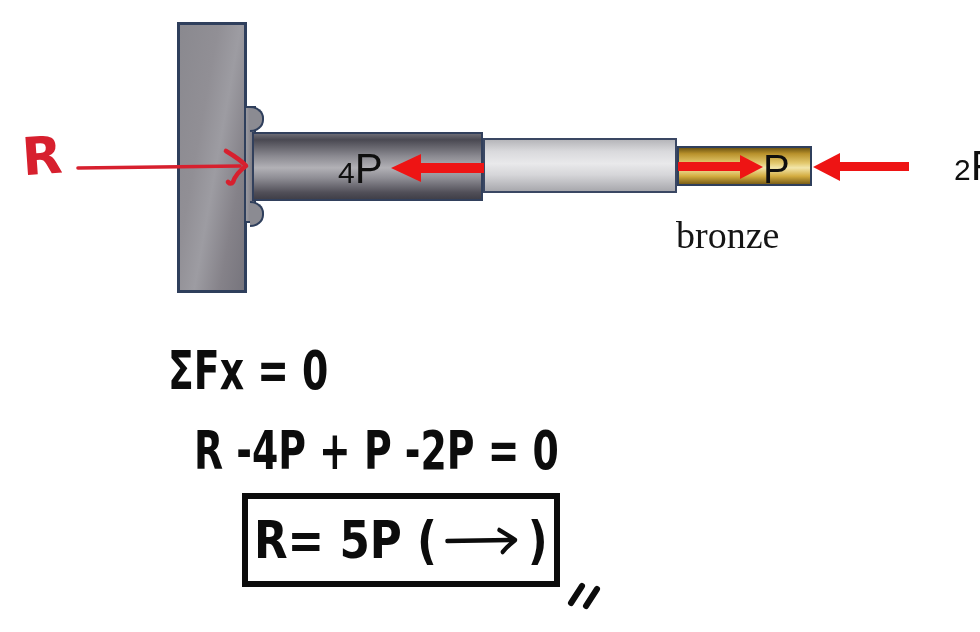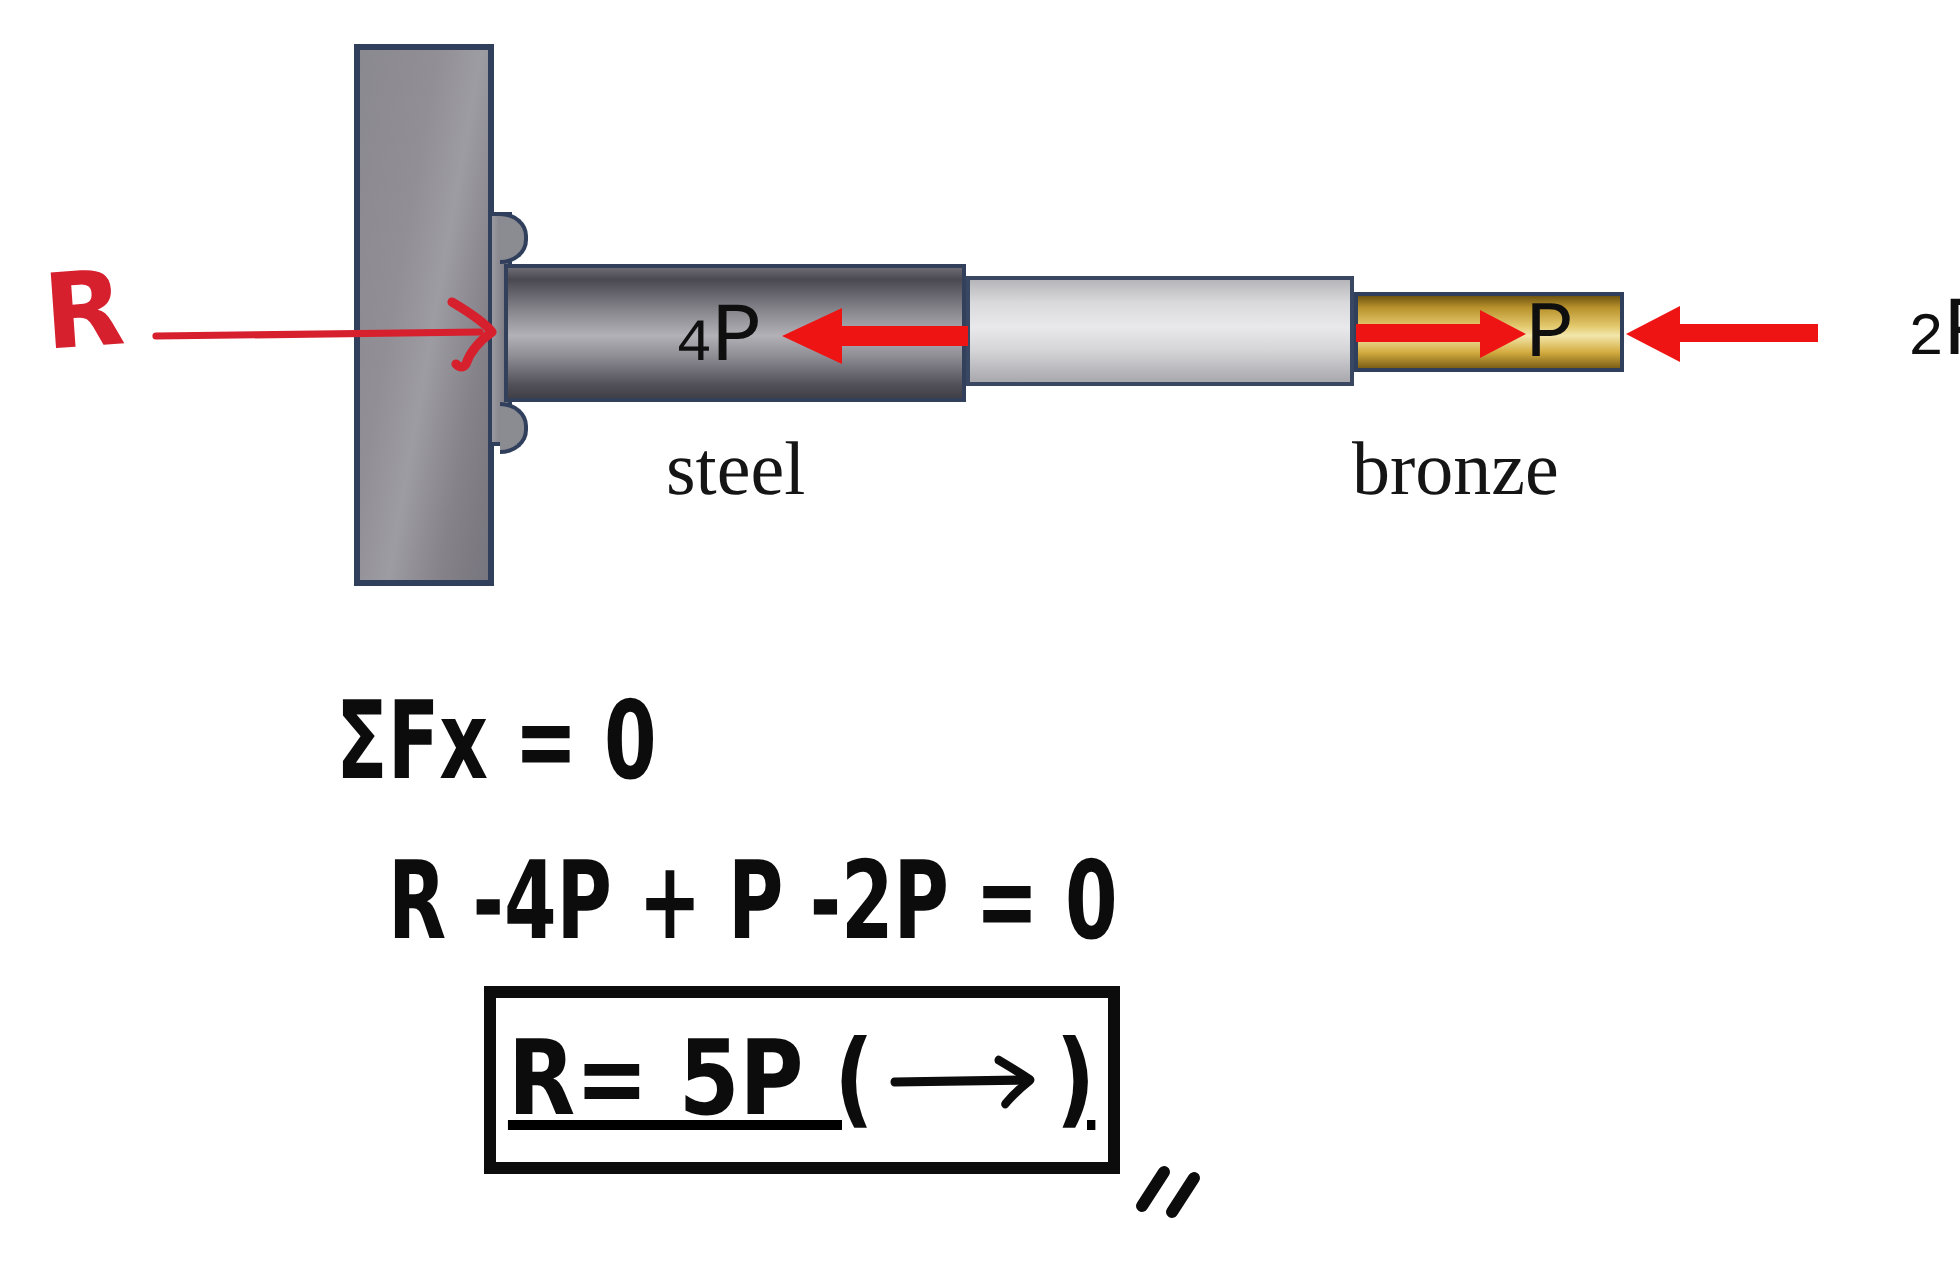--- a/index.html
+++ b/index.html
@@ -20,35 +20,35 @@
   .steel-bar{left:252px;top:132px;width:227px;height:65px;border:2px solid #32405c;
         background:linear-gradient(180deg,#6c6b73 0%,#4a4952 9%,#8a8990 34%,#b2b1b6 52%,#8e8d94 68%,#514f58 90%,#403f48 100%);}
   .aluminum-bar{left:483px;top:138px;width:190px;height:51px;border:2px solid #3a4763;
         background:linear-gradient(180deg,#b6b6ba 0%,#d9d9dc 22%,#e9e9eb 46%,#d6d6d9 68%,#a8a8ad 100%);}
   .bronze-bar{left:677px;top:146px;width:131px;height:36px;border:2px solid #2f3f5c;
         background:linear-gradient(180deg,#6f5512 0%,#b8912b 16%,#e3c96e 42%,#f2e6ab 55%,#d4ad41 78%,#7c5f16 100%);}
 
   
   .material-label{font-family:"Liberation Serif","DejaVu Serif",serif;font-size:38px;
         color:#151515;z-index:6;line-height:1;white-space:nowrap;}
-  .force-label{font-family:Liberation Mono, monospace;color:#0f0f0f;
+  .force-label{font-family:Liberation Sans, sans-serif;color:#0f0f0f;
         font-size:42px;z-index:6;line-height:1;white-space:nowrap;}
   .force-label .num{font-size:30px;}
 
   
   .r-label{left:22px;top:130px;font-family:"DejaVu Sans",sans-serif;font-weight:600;
         font-size:52px;color:#d7202e;transform:rotate(-4deg);z-index:6;line-height:1;}
 
   
   .hand{font-family:"DejaVu Sans",sans-serif;font-weight:700;color:#0c0c0c;
         line-height:1;white-space:nowrap;z-index:6;}
   .eq1{left:168px;top:344px;font-size:54px;transform:scaleX(.70);transform-origin:left top;}
   .eq2{left:194px;top:424px;font-size:54px;transform:scaleX(.70);transform-origin:left top;}
   .result-box{left:242px;top:493px;width:306px;height:82px;border:6px solid #0c0c0c;
-        display:flex;align-items:center;justify-content:center;z-index:6;background:transparent;text-decoration:underline;}
+        display:flex;align-items:center;justify-content:center;z-index:6;background:transparent;}
   .result-inner{display:flex;align-items:center;transform:scaleX(.84);transform-origin:center;
         font-size:52px;font-weight:700;color:#0c0c0c;font-family:"DejaVu Sans",sans-serif;white-space:nowrap;}
   .result-inner .arrow-gap{display:inline-block;margin:0 4px 0 8px;}
 
   
   .overlay{left:0;top:0;width:980px;height:632px;z-index:5;pointer-events:none;}
 </style>
 </head>
 <body>
 
@@ -92,21 +92,20 @@
   </svg>
 
   <div class="abs r-label">R</div>
 
   <div class="abs force-label" style="left:338px;top:148px;"><span class="num">4</span><span>P</span></div>
 
   <div class="abs force-label" style="left:763px;top:149px;font-size:40px;">P</div>
 
   <div class="abs force-label" style="left:954px;top:145px;"><span class="num">2</span><span>P</span></div>
 
-  <div class="abs material-label" style="left:333px;top:216px;">steel</div>
   <div class="abs material-label" style="left:676px;top:216px;">bronze</div>
 
   <div class="abs hand eq1">ΣFx = 0</div>
   <div class="abs hand eq2">R -4P + P -2P = 0</div>
 
   <div class="abs result-box">
     <div class="result-inner">
       <span>R= 5P (</span>
       <svg class="arrow-gap" width="96" height="30" viewBox="0 0 96 30">
         <g stroke="#0c0c0c" stroke-width="4.6" fill="none" stroke-linecap="round" stroke-linejoin="round">

